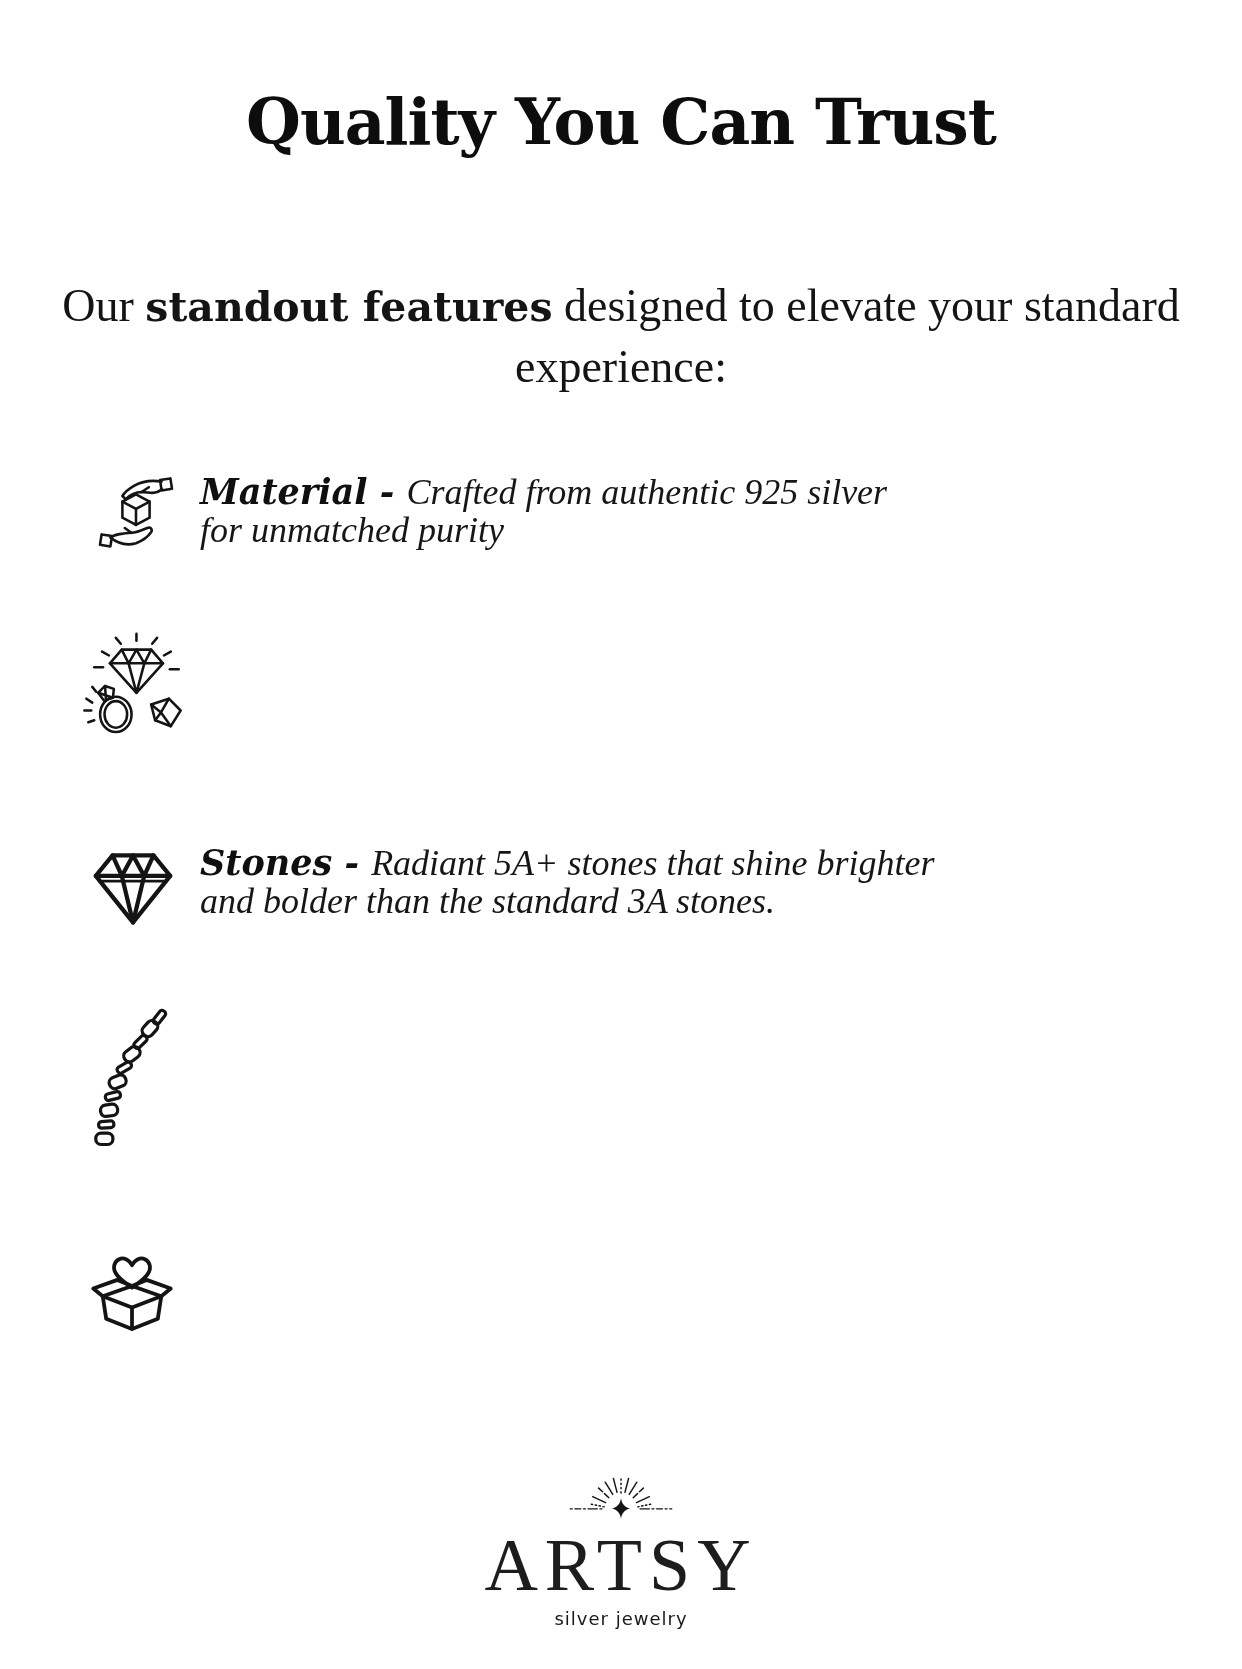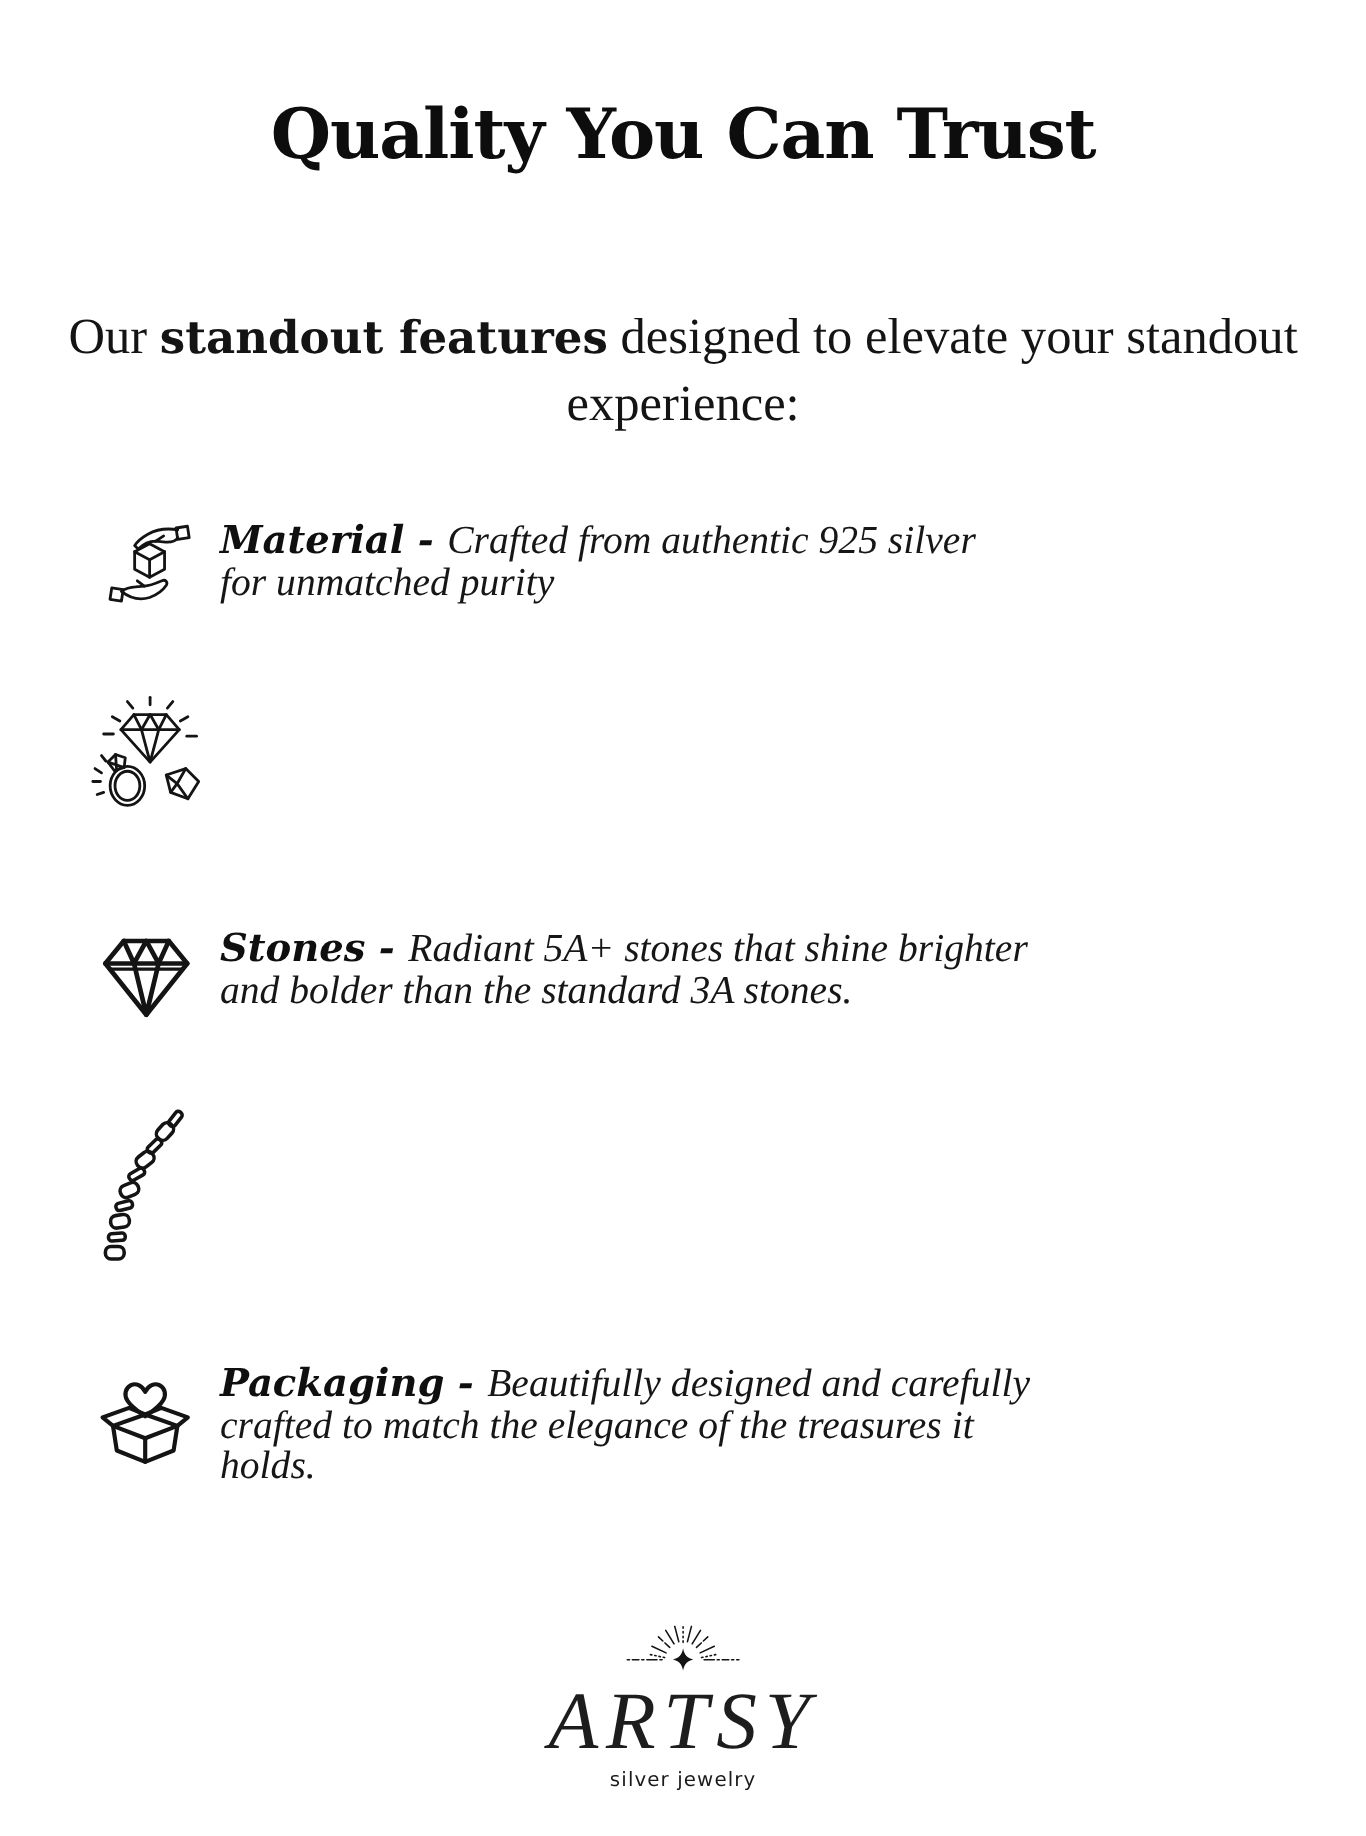--- a/index.html
+++ b/index.html
@@ -64,39 +64,38 @@
 
   .logo{position:absolute;left:0;top:1470px;width:100%;text-align:center;}
   .sunburst{display:block;margin:0 auto;width:112px;height:54px;}
   .brand-name{
     position:absolute;top:1524px;left:0;width:100%;
     text-align:center;
     font-family:"Liberation Serif", serif;
     font-size:74px;line-height:82px;
     letter-spacing:7px;
     color:#1d1d1d;
-    font-style:italic;
   }
   .brand-tagline{
     position:absolute;top:1604px;left:0;width:100%;
     text-align:center;
     font-family:"DejaVu Sans", sans-serif;
     font-size:18px;line-height:30px;
     letter-spacing:1px;
     color:#1a1a1a;
   }
 </style>
 </head>
 <body>
 
 <div class="page">
 
   <h1 class="title">Quality You Can Trust</h1>
 
-  <p class="subtitle"><span>Our </span><span class="hl">standout features</span><span>  designed to elevate your standout experience:</span></p>
+  <p class="subtitle"><span>Our </span><span class="hl">standout features</span><span>  designed to elevate your standard experience:</span></p>
 
   <span class="feature-icon" id="material-icon">
     <svg viewBox="0 0 100 100" width="100%" height="100%">
       <g class="icon-stroke" stroke-width="3.2">
         <path d="M50,28 L67,37 L50,46 L33,37 Z"></path>
         <path d="M33,37 L33,57 L50,66 L50,46"></path>
         <path d="M67,37 L67,57 L50,66"></path>
         <path d="M80,10 l13,-2 2,13 -13,2 z"></path>
         <path d="M82,12 C70,10 57,12 48,17 C41,21 36,25 33,30 L37,34 C43,28 50,25 57,25 L68,26 C75,26.5 80,24 82,21"></path>
         <path d="M57,25 L66,19"></path>
@@ -193,23 +192,20 @@
       <g class="icon-stroke" stroke-width="4.4">
         <path d="M50,34 C46.5,27 40,24.5 35,27 C29,30 27.5,37 31,43 C35,50 43,55 50,60 C57,55 65,50 69,43 C72.5,37 71,30 65,27 C60,24.5 53.5,27 50,34 Z"></path>
         <path d="M16,70 L50,58 L84,70 L50,83 Z"></path>
         <path d="M16,70 L5,61 L33,51 L50,58"></path>
         <path d="M50,58 L67,51 L95,61 L84,70"></path>
         <path d="M16,70 L20,96 L50,108 L80,96 L84,70"></path>
         <path d="M50,83 L50,108"></path>
       </g>
     </svg>
   </span>
-  <p class="feature-text" id="packaging-text"><strong class="flabel">Packaging</strong><strong class="fsep"> - </strong><span>Beautifully designed and carefully
-crafted to match the elegance of the treasures it
-holds.</span></p>
 
   <div class="logo">
     <svg class="sunburst" viewBox="0 0 170 80">
       <path d="M85,42 C86.5,51 90.5,55.5 99,57.5 C90.5,59.5 86.5,64 85,73 C83.5,64 79.5,59.5 71,57.5 C79.5,55.5 83.5,51 85,42 Z" fill="#141414"></path>
       <g class="icon-stroke" stroke-width="2.2">
         <path d="M85,34 V12" stroke-dasharray="2 4.5"></path>
         <path d="M79,33 L73.5,12"></path>
           <path d="M91,33 L96.5,12"></path>
         <path d="M72.5,36 L61,17.5"></path>
           <path d="M97.5,36 L109,17.5"></path>

